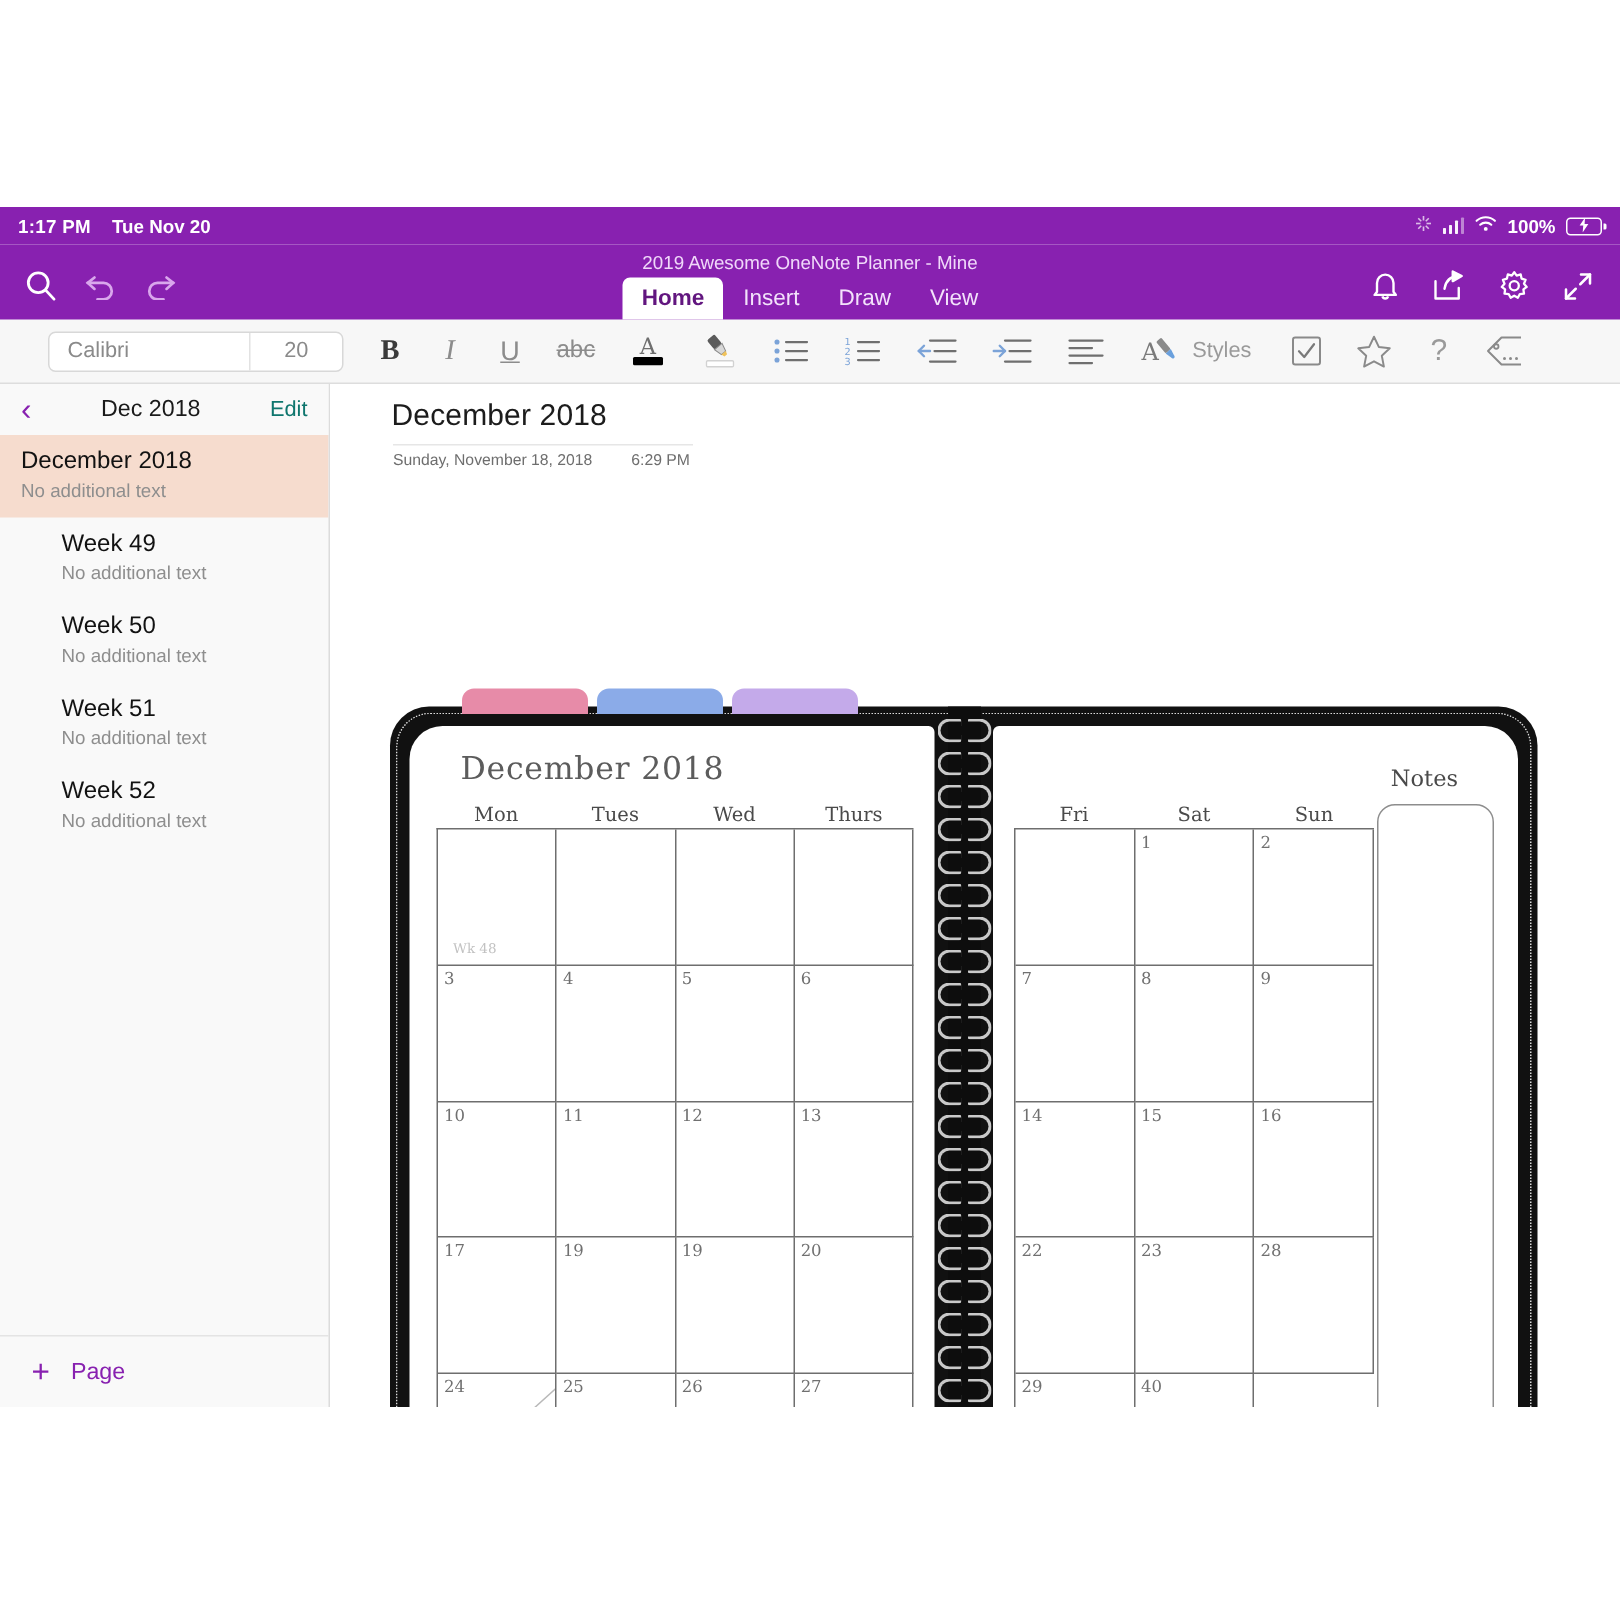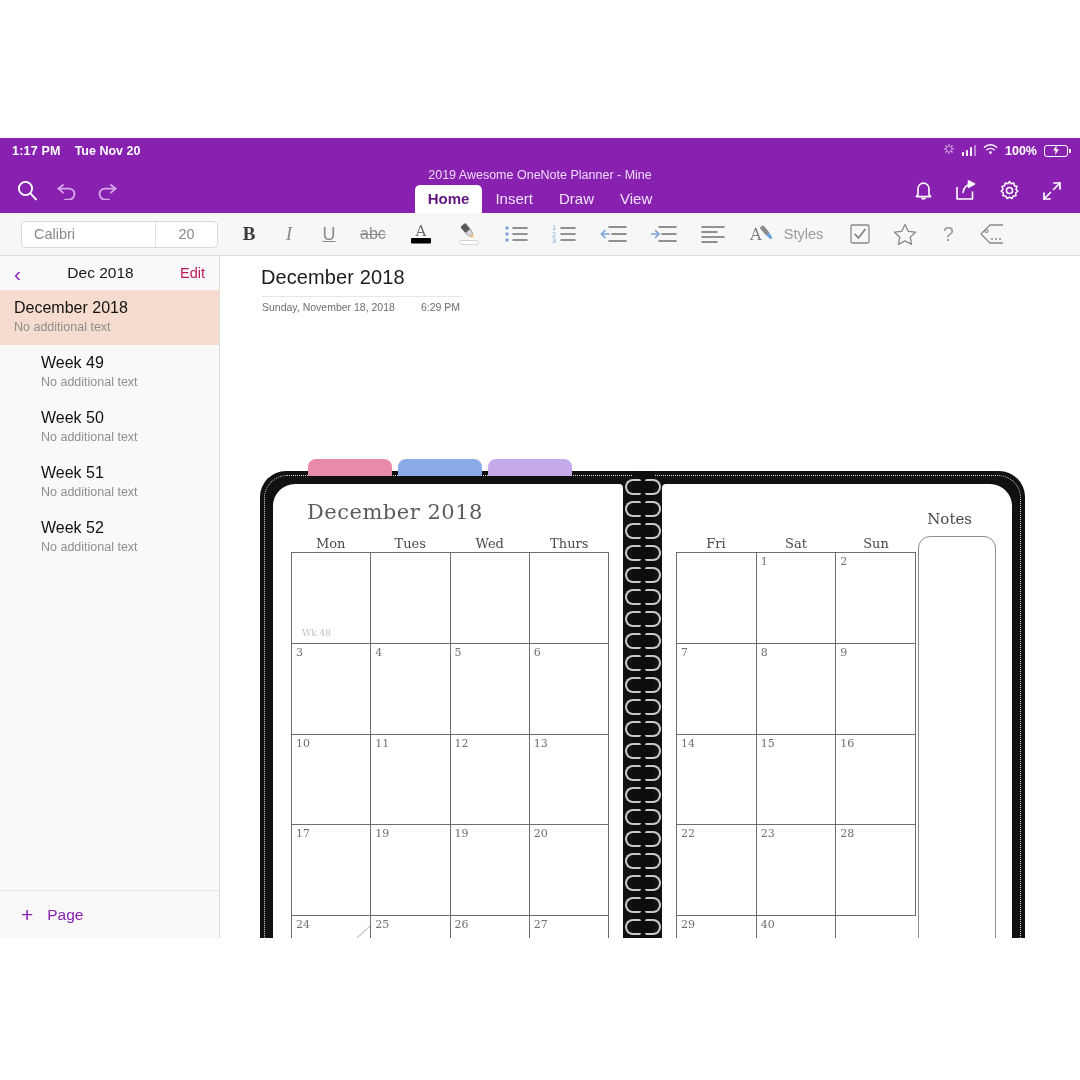--- a/index.html
+++ b/index.html
@@ -79,21 +79,21 @@
     cursor: pointer; white-space: nowrap; margin-top: 16px;
   }
   .tab.active { background: #ffffff; color: #62167f; font-weight: bold; }
 
   
   .fmtbar {
     height: 43px; width: 100%;
     background: #f7f7f7;
     border-bottom: 1px solid #dddddd;
     display: flex; align-items: center;
-    padding-left: 21px; gap: 0;
+    padding-left: 32px; gap: 0;
   }
   .fontbox {
     width: 197px; height: 27px;
     background: #ffffff; border: 1px solid #d8d8d8; border-radius: 5px;
     display: flex; align-items: center;
     font-size: 14.5px; color: #8a8a8a;
   }
   .fontname { padding-left: 12px; flex: 1; }
   .fontsize {
     width: 62px; height: 100%;
@@ -119,21 +119,21 @@
     border-right: 1px solid #dcdcdc;
     display: flex; flex-direction: column;
     position: relative;
   }
   .sb-head {
     height: 34px; display: flex; align-items: center;
     padding: 0 14px; background: #f9f9f9;
   }
   .sb-back { color: #8821b0; font-size: 21px; line-height: 1; cursor: pointer; font-weight: 300; }
   .sb-title { flex: 1; text-align: center; font-size: 15.5px; color: #1a1a1a; font-weight: 500; }
-  .sb-edit { color: #be185d; font-size: 14.5px; cursor: pointer; }
+  .sb-edit { color: #0f766e; font-size: 14.5px; cursor: pointer; }
   .pagelist { flex: 1; overflow: hidden; }
   .page-item { padding: 9px 14px 11px 14px; cursor: pointer; }
   .page-item.selected { background: #f6dcce; }
   .page-item.indented { padding-left: 41px; }
   .pi-title { font-size: 16px; color: #121212; margin-bottom: 3px; }
   .pi-sub { font-size: 12.5px; color: #8e8e8e; }
   .addpage {
     height: 48px; border-top: 1px solid #e4e4e4;
     display: flex; align-items: center; gap: 14px;
     padding-left: 21px; color: #8821b0; font-size: 15.5px; cursor: pointer;

